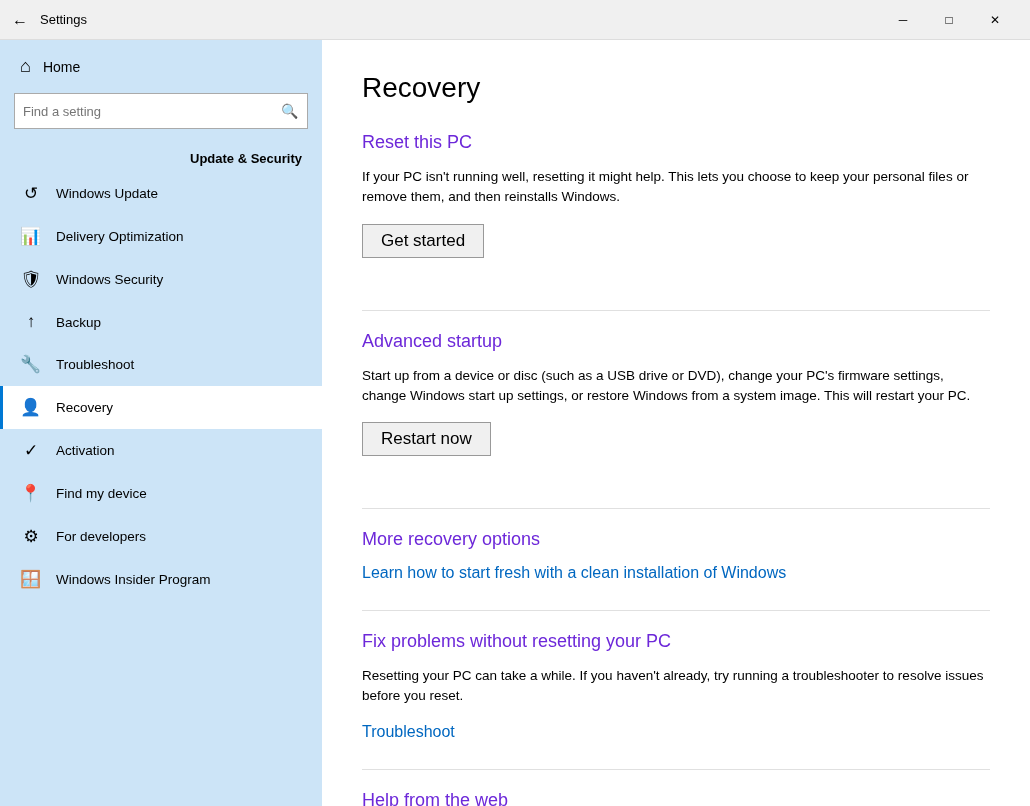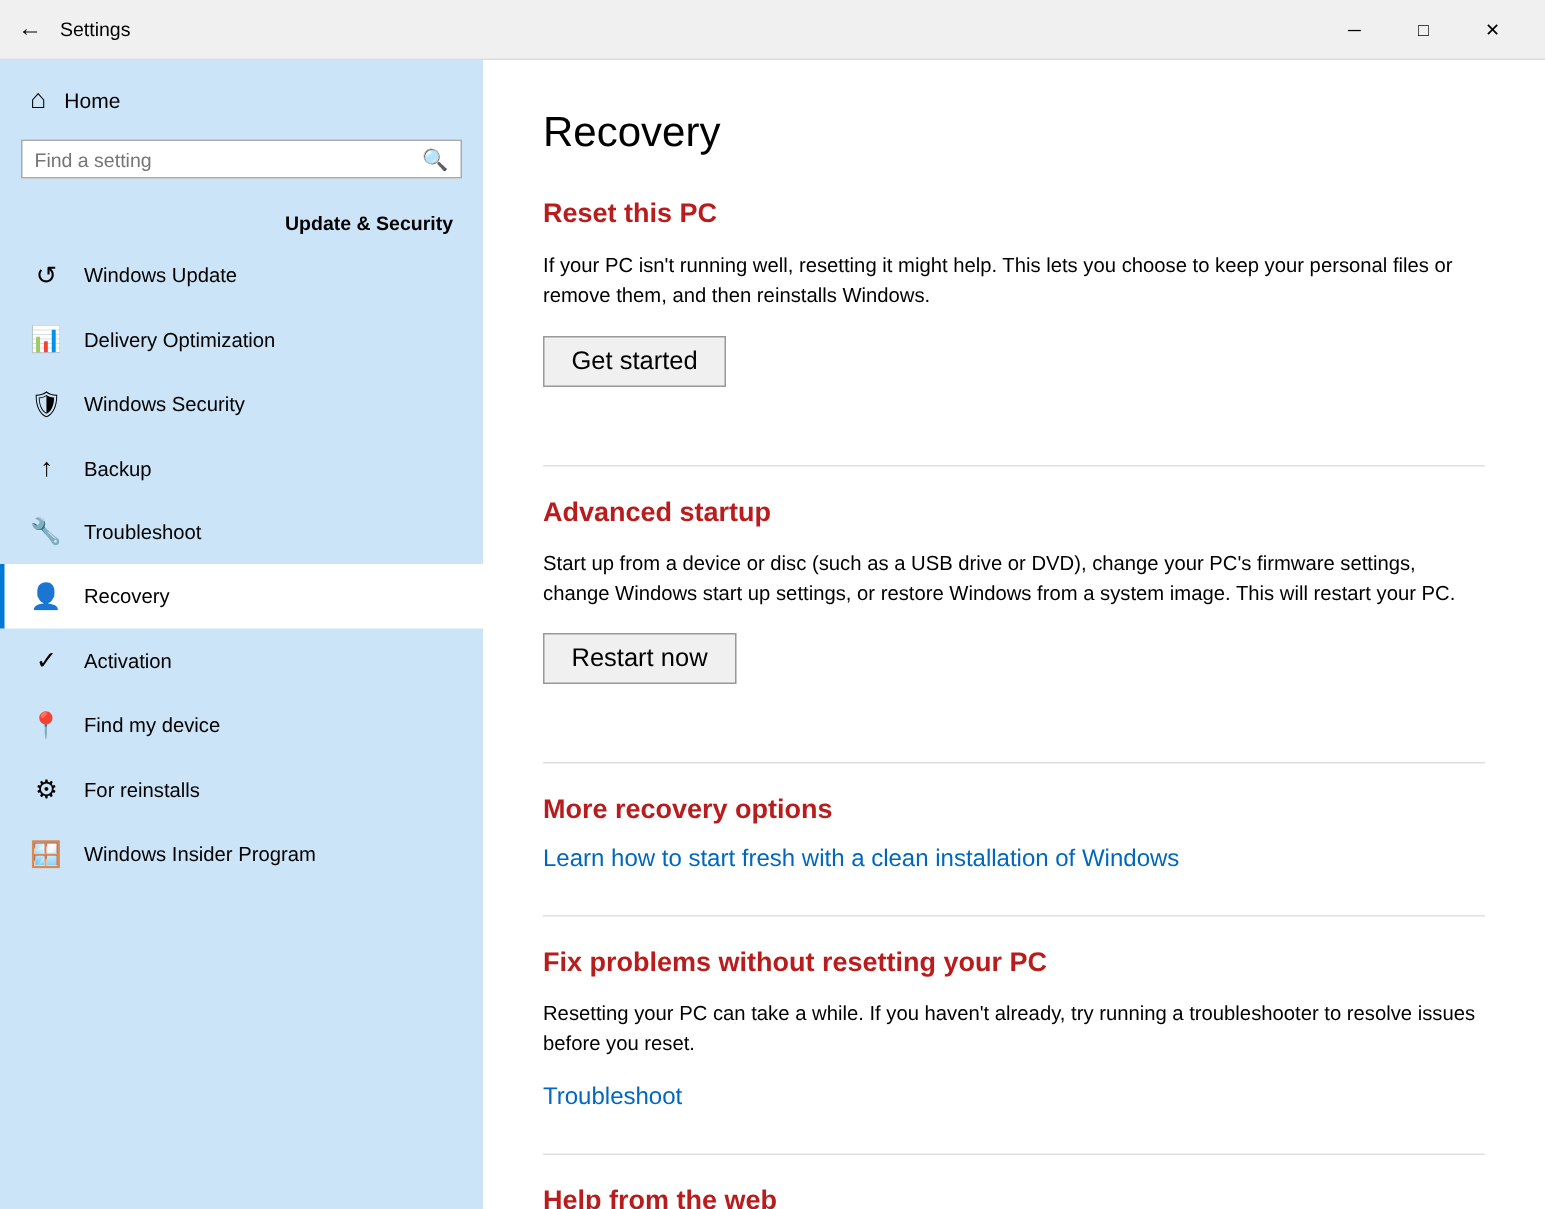--- a/index.html
+++ b/index.html
@@ -79,21 +79,21 @@
       color: #000;
     }
     .home-icon { font-size: 18px; }
 
     .sidebar-search {
       margin: 0 14px 12px;
       display: flex;
       align-items: center;
       background: #fff;
       border: 1px solid #aaa;
-      height: 26px;
+      height: 36px;
       padding: 0 8px;
     }
     .sidebar-search input {
       border: none;
       outline: none;
       flex: 1;
       font-size: 13px;
       background: transparent;
       font-family: 'Segoe UI', sans-serif;
     }
@@ -138,22 +138,22 @@
 
     .page-title {
       font-size: 28px;
       font-weight: 300;
       color: #000;
       margin-bottom: 28px;
     }
 
     .section-title {
       font-size: 18px;
-      font-weight: 700;
-      color: #b91c1c;
+      font-weight: 400;
+      color: #6d28d9;
       margin-bottom: 14px;
     }
 
     .section-desc {
       font-size: 13.5px;
       color: #000;
       line-height: 1.5;
       margin-bottom: 16px;
       max-width: 700px;
     }
@@ -240,21 +240,21 @@
         <div class="sidebar-item">
     <span class="si-icon">✓</span>
     <span>Activation</span>
   </div>
         <div class="sidebar-item">
     <span class="si-icon">📍</span>
     <span>Find my device</span>
   </div>
         <div class="sidebar-item">
     <span class="si-icon">⚙</span>
-    <span>For reinstalls</span>
+    <span>For developers</span>
   </div>
         <div class="sidebar-item">
     <span class="si-icon">🪟</span>
     <span>Windows Insider Program</span>
   </div>
       </div>
   </div>
 
   <div class="content">
     <h1 class="page-title">Recovery</h1>

